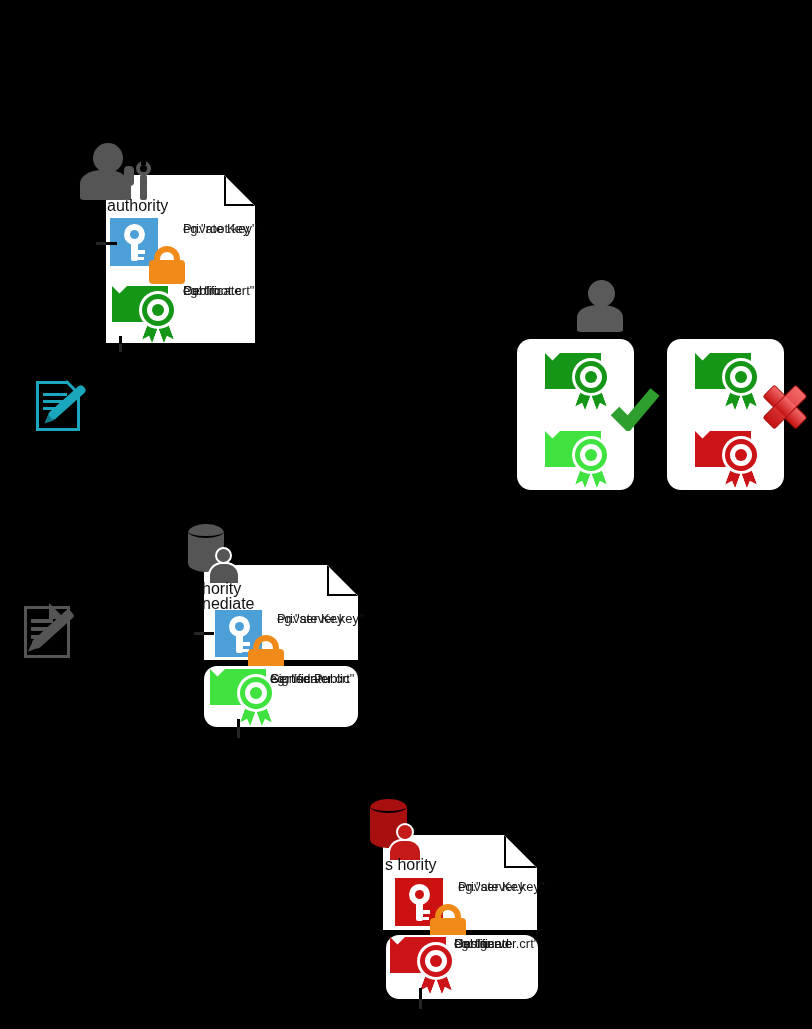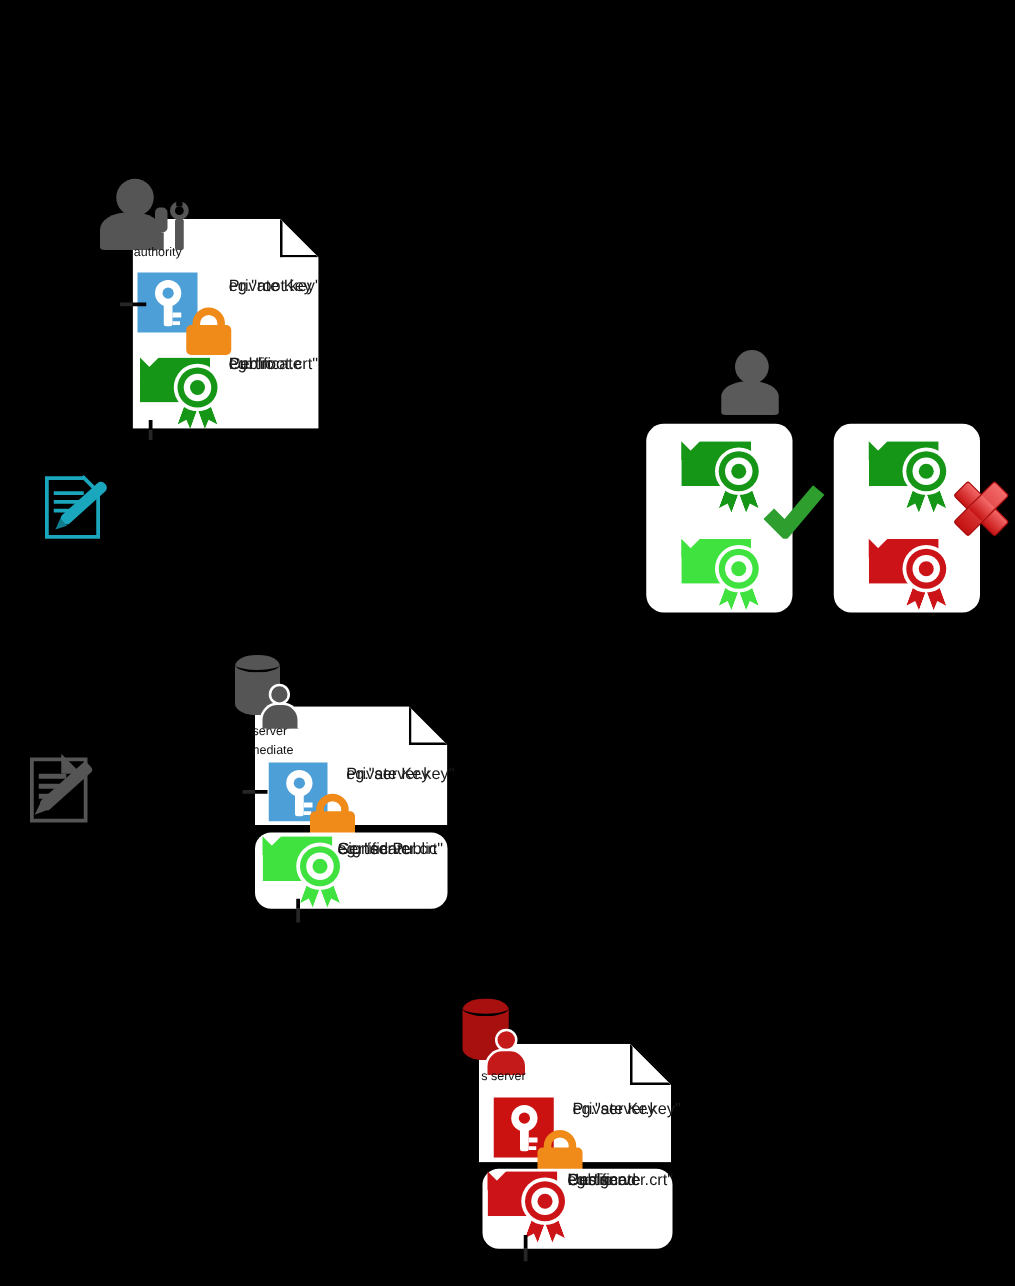--- a/index.html
+++ b/index.html
@@ -17,21 +17,21 @@
   .fold33{width:33px;height:33px;}
   .fold .diag{left:0;top:-1px;width:45px;height:2px;background:#000;
               transform:rotate(45deg);transform-origin:0 0;}
 
   .rbox{background:#fff;border-radius:13px;}
 
   
   .txt{font-size:13px;line-height:15.5px;color:#1a1a1a;white-space:nowrap;}
   .txt div{position:static;}
   .lh15 div{line-height:14.8px;}
-  .lbl{font-size:10px;color:#111;white-space:nowrap;}
+  .lbl{font-size:16px;color:#111;white-space:nowrap;}
 
   
   .cert{width:64px;height:58px;}
   .c-flap{left:0;top:0;width:0;height:0;border-bottom:15px solid var(--c);border-right:15px solid transparent;}
   .c-sheet{left:0;top:0;width:56px;height:36px;background:var(--c);
            clip-path:polygon(15px 0,100% 0,100% 100%,0 100%,0 15px);}
   .c-rib{width:11px;height:20px;background:var(--c);top:36px;
          clip-path:polygon(0 0,100% 0,100% 100%,50% 70%,0 100%);}
   .c-rl{left:33px;transform:rotate(20deg);}
   .c-rr{left:48px;transform:rotate(-20deg);}
@@ -216,21 +216,21 @@
   </div>
 
   <div class="cyl" style="--c:#555;left:188px;top:524px;width:36px;height:48px;">
       <span class="rim"></span>
     </div>
   <div class="badge" style="left:205px;top:545px;width:40px;height:40px;">
     <span class="p-head" style="--c:#555;left:10px;top:2px;width:17px;height:17px;"></span>
     <span class="p-body" style="--c:#555;left:3px;top:17px;width:32px;height:21px;"></span>
   </div>
 
-  <div class="lbl" style="left:202px;top:580px;">server</div>
+  <div class="lbl" style="left:202px;top:580px;">hority</div>
   <div class="lbl" style="left:202px;top:595px;">nediate</div>
 
   <div class="keybadge" style="--c:#4d9fd8;left:215px;top:610px;width:47px;height:47px;">
     <span class="k-head"></span>
       <span class="k-stem"></span>
       <span class="k-t1"></span>
       <span class="k-t2"></span>
   </div>
   <div class="lock" style="left:248px;top:635px;">
     <span class="l-sh"></span>
@@ -277,21 +277,21 @@
   </div>
 
   <div class="cyl" style="--c:#a81010;left:370px;top:799px;width:37px;height:49px;">
       <span class="rim"></span>
     </div>
   <div class="badge" style="left:386px;top:821px;width:42px;height:40px;">
     <span class="p-head" style="--c:#c41a1a;left:10px;top:2px;width:18px;height:18px;"></span>
     <span class="p-body" style="--c:#c41a1a;left:2px;top:18px;width:34px;height:21px;"></span>
   </div>
 
-  <div class="lbl" style="left:385px;top:856px;">s server</div>
+  <div class="lbl" style="left:385px;top:856px;">s hority</div>
 
   <div class="keybadge" style="--c:#cc1111;left:395px;top:878px;">
     <span class="k-head"></span>
       <span class="k-stem"></span>
       <span class="k-t1"></span>
       <span class="k-t2"></span>
   </div>
   <div class="lock" style="left:430px;top:904px;">
     <span class="l-sh"></span>
       <span class="l-b"></span>

